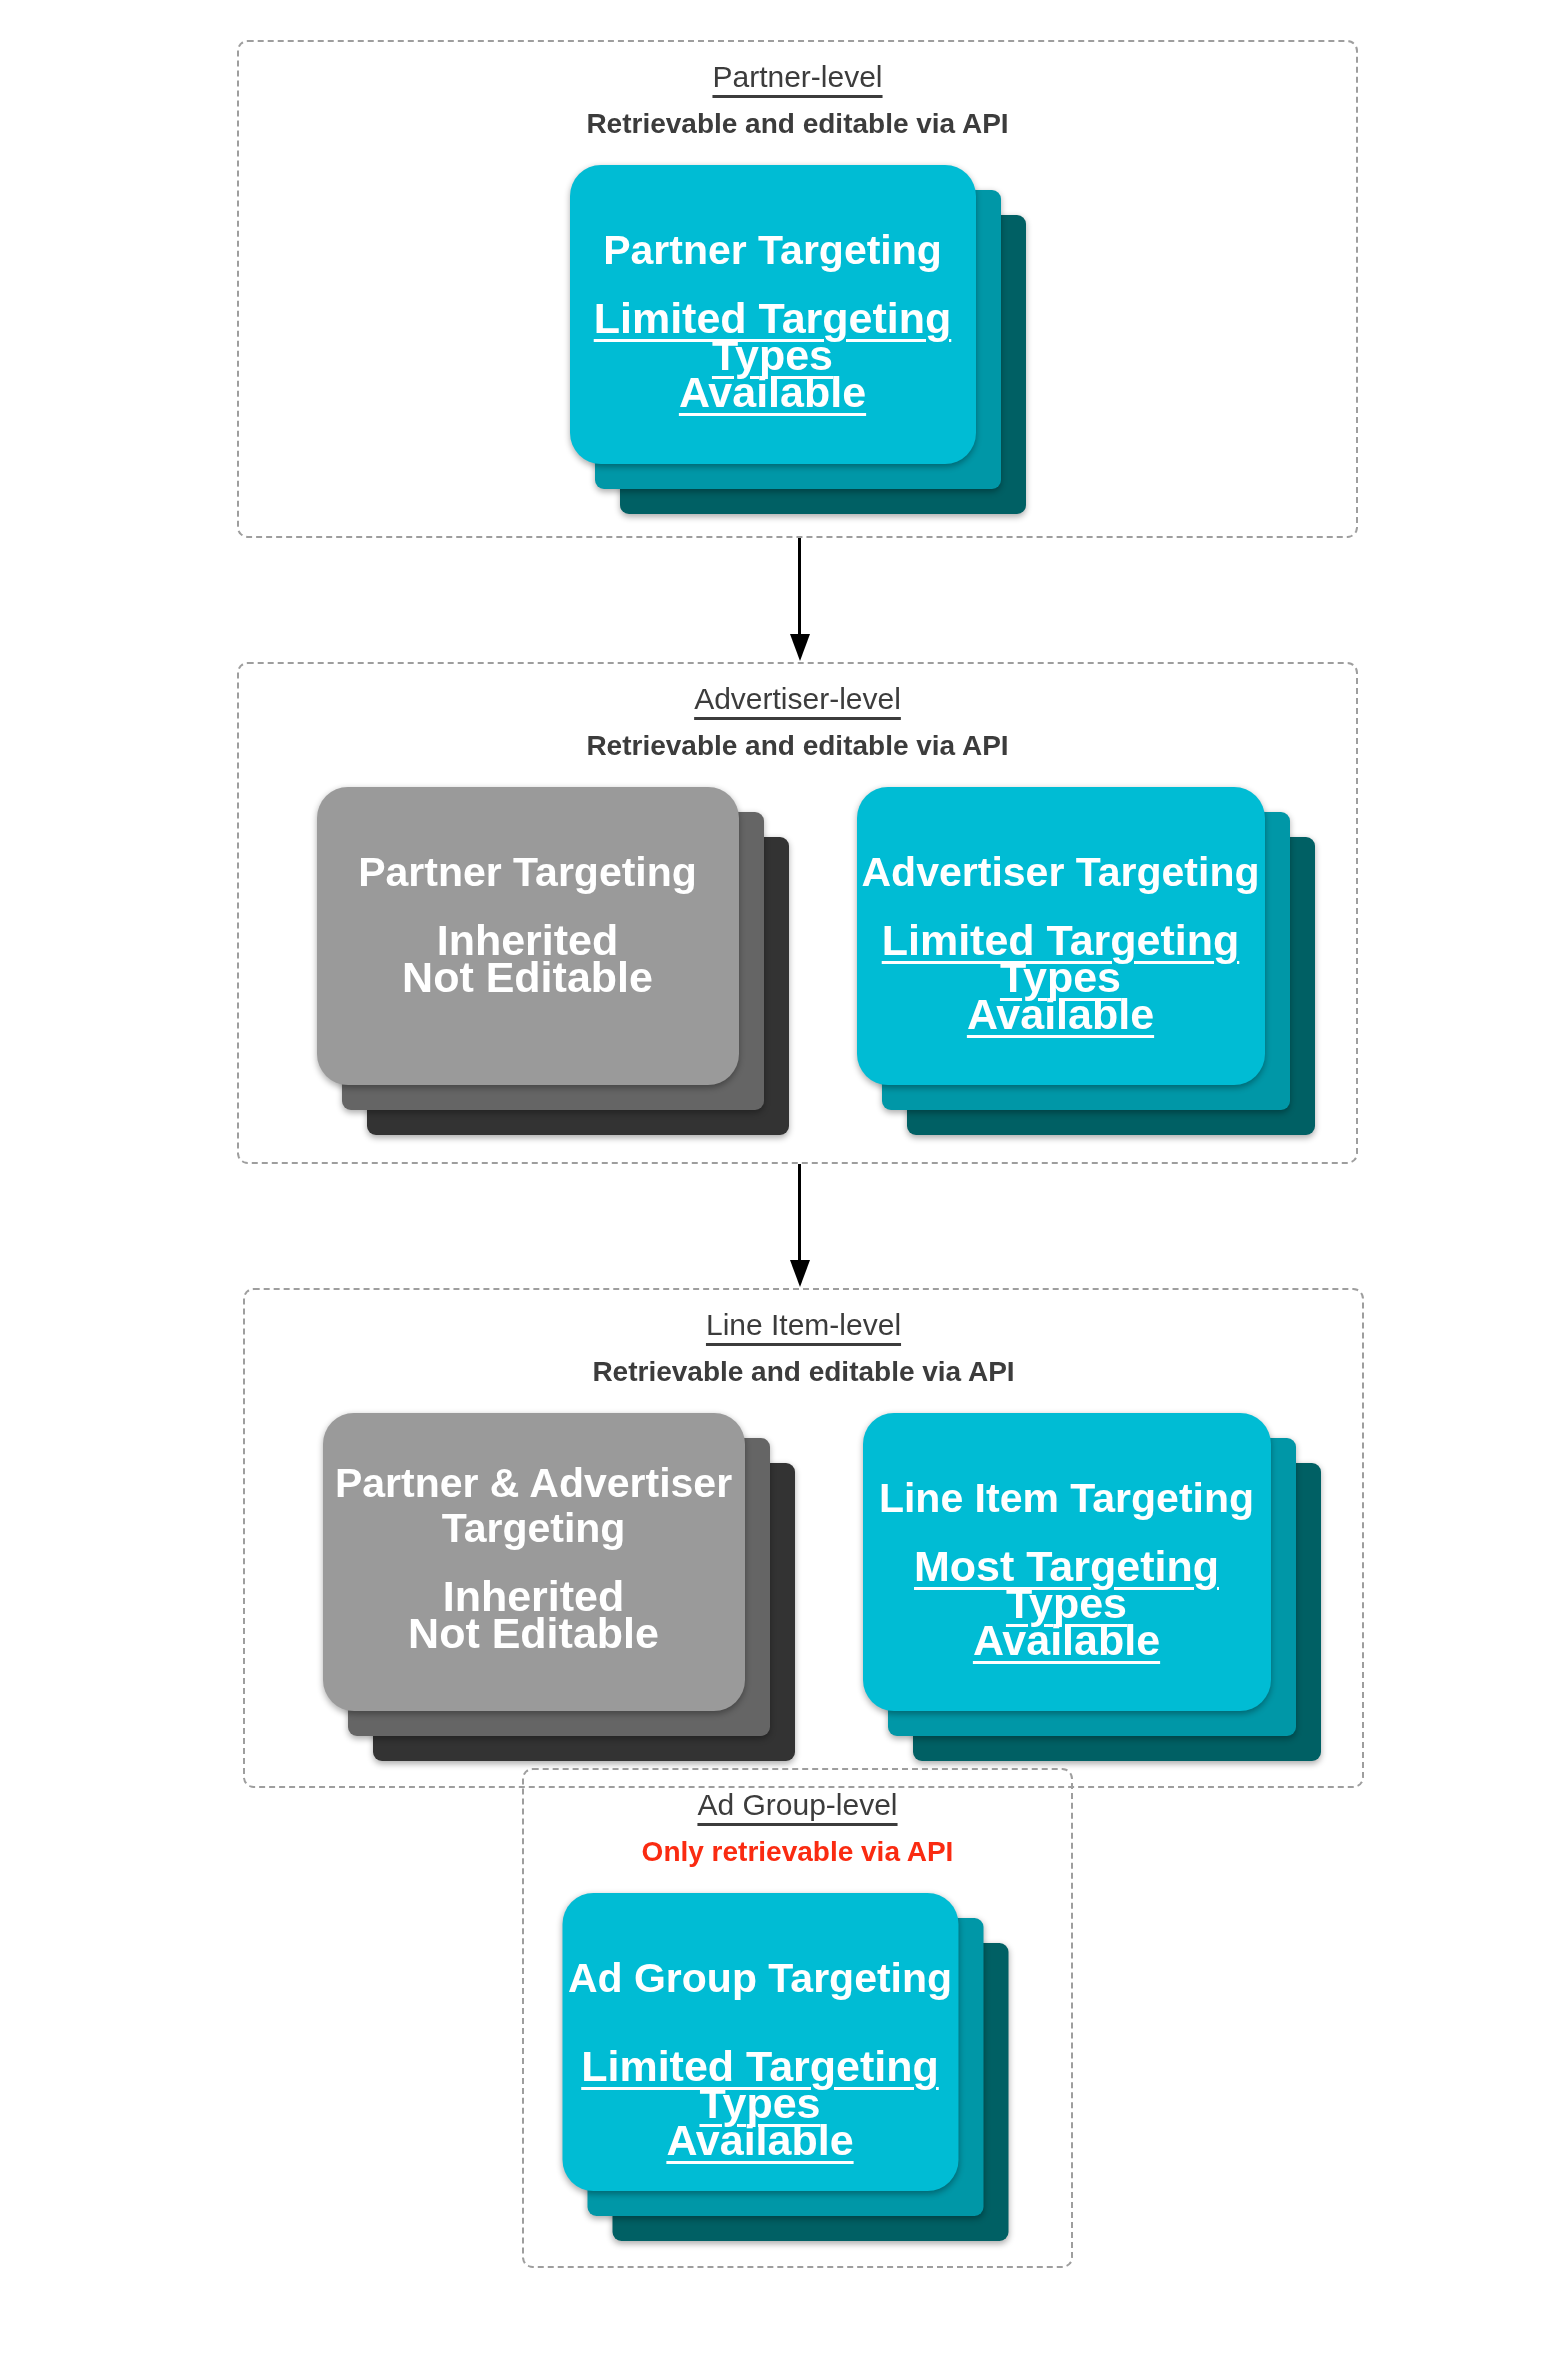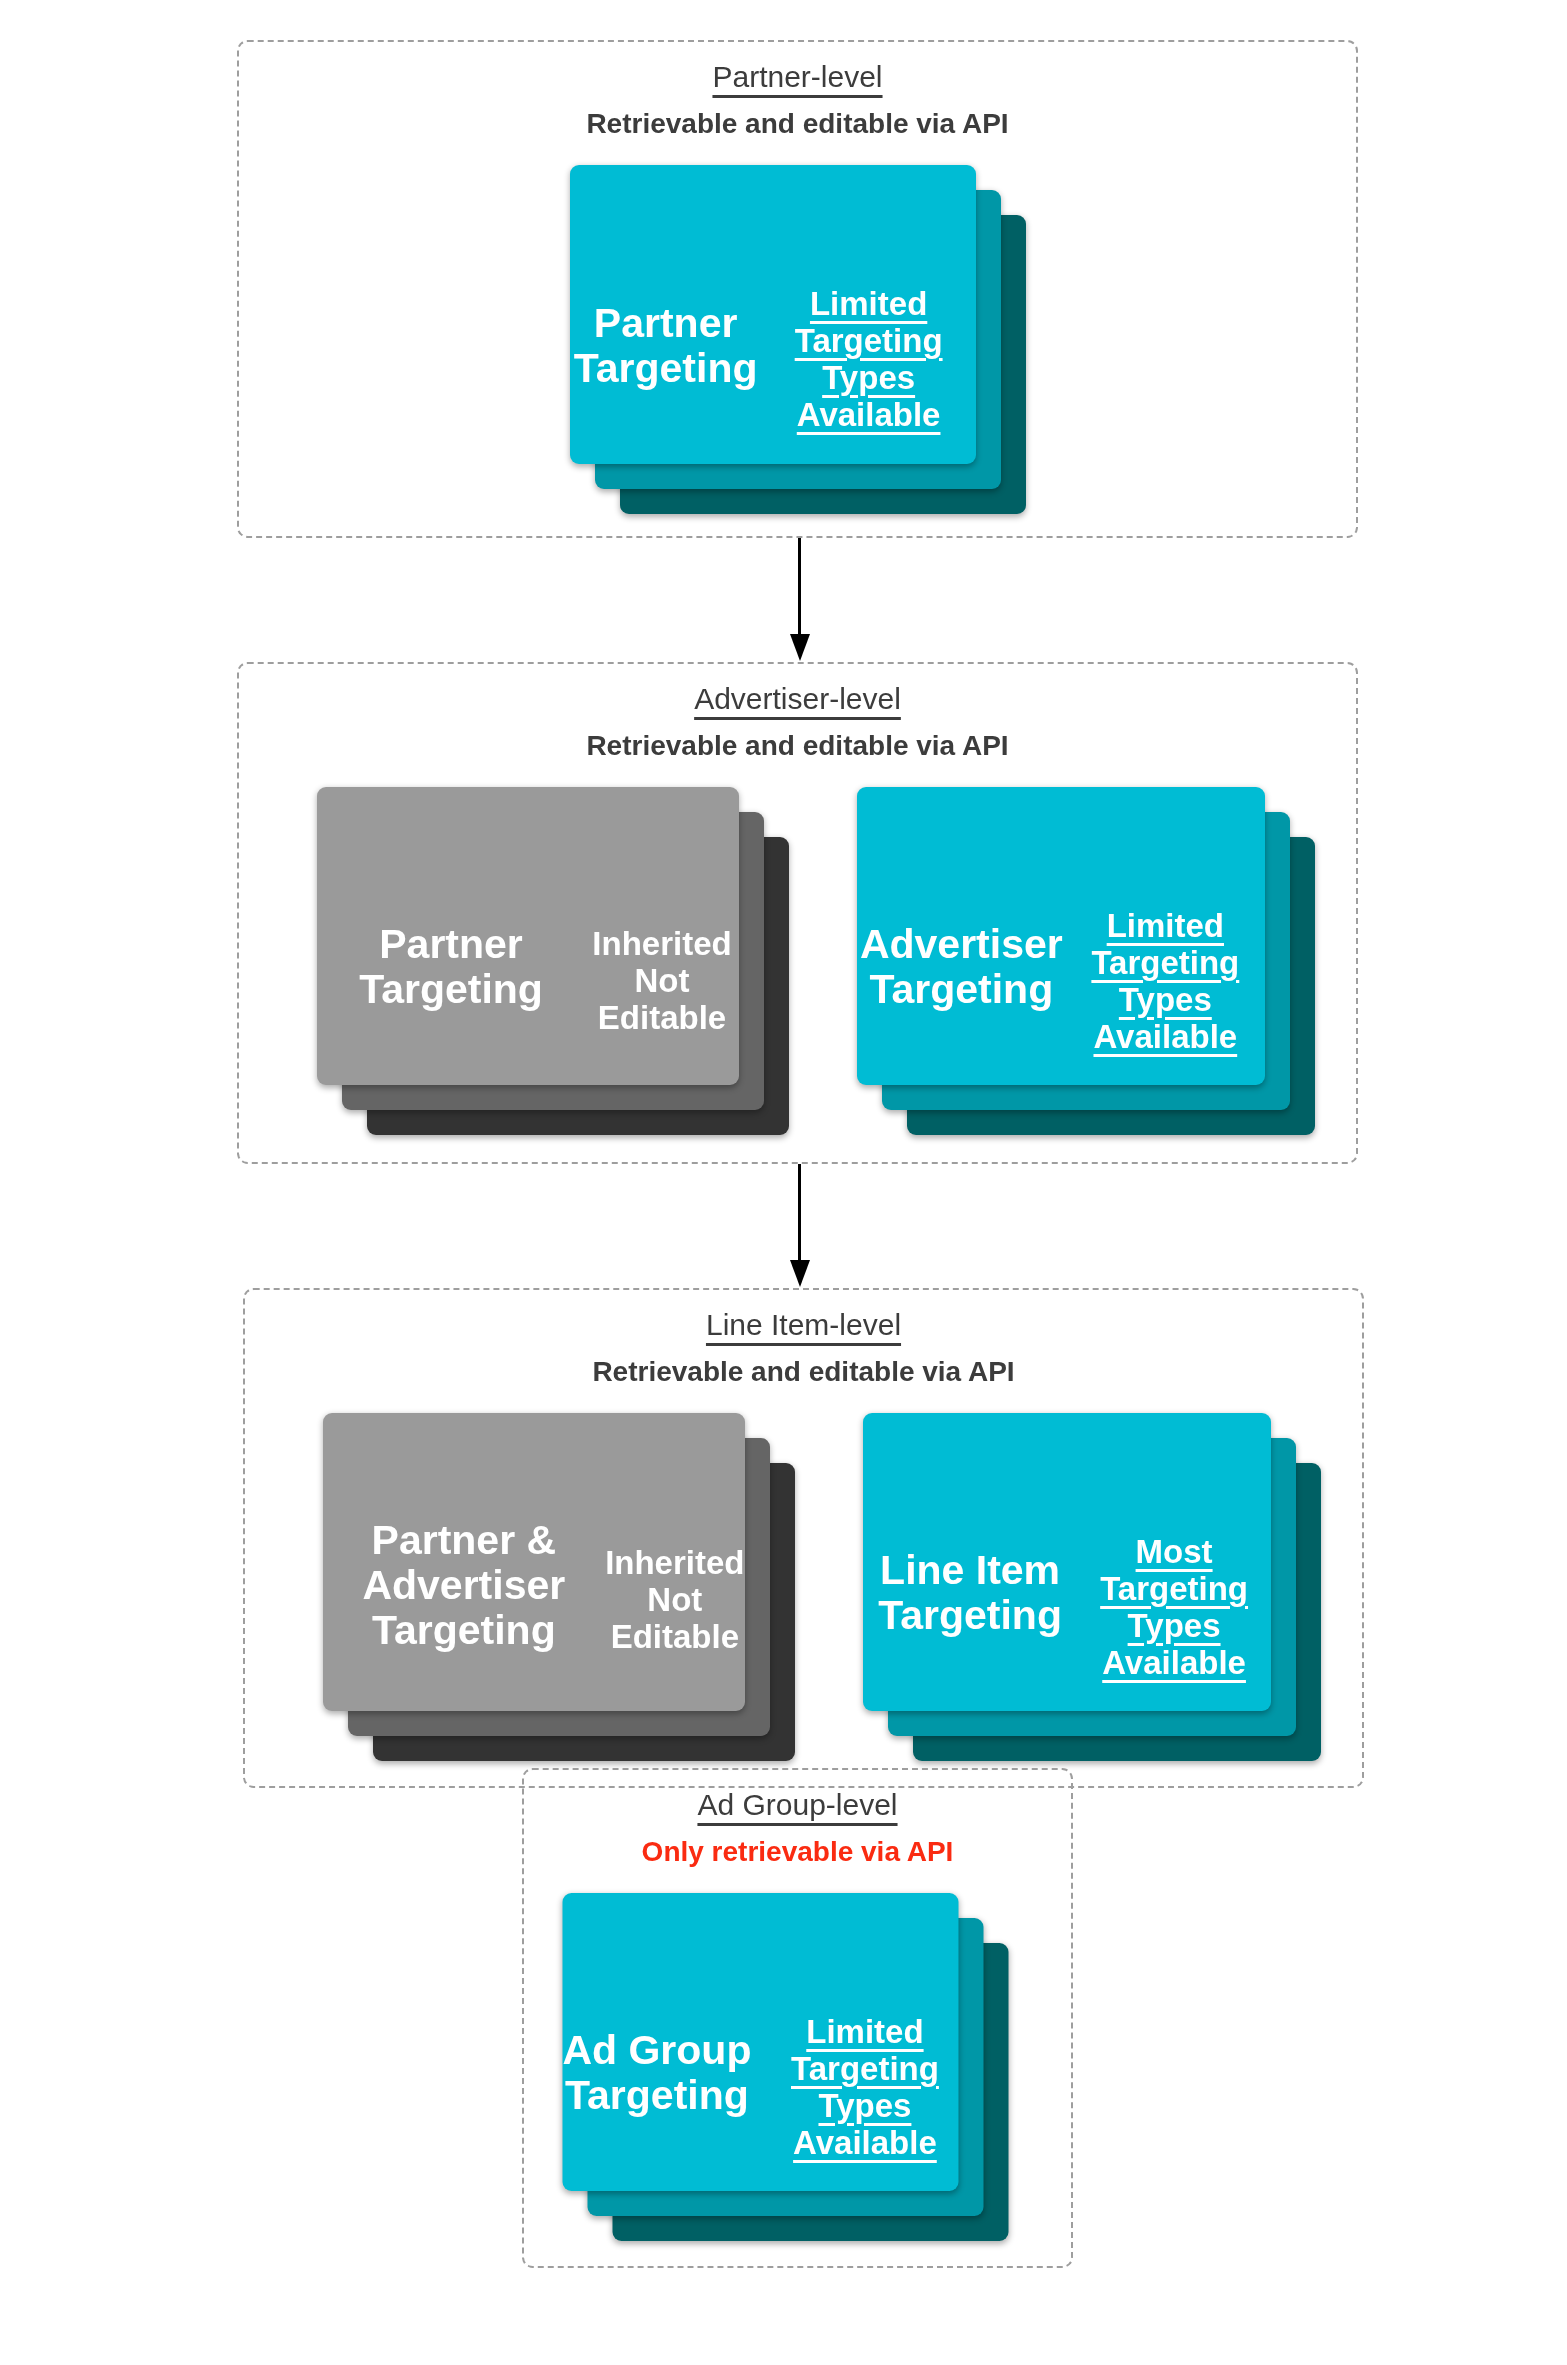--- a/index.html
+++ b/index.html
@@ -31,42 +31,43 @@
   #sec4 .row { transform:translateX(-12.5px); }
 
   .stack { position:relative; flex:0 0 auto; }
   .layer {
     position:absolute; box-sizing:border-box; border-radius:9px;
     box-shadow:0 2.7px 6.3px rgba(0,0,0,0.32);
   }
   .layer.back { left:50px; top:50px; }
   .layer.mid  { left:25px; top:25px; }
   .layer.front{
-    left:0; top:0; display:flex; flex-direction:row; align-items:center;
+    left:0; top:0; display:flex; flex-direction:column; align-items:center;
     padding-top:63px;
+    border-radius:31px;
   }
   .stack.tight .layer.front { padding-top:48px; }
 
   
   .sz-a { width:456px; height:349px; }  .sz-a .layer { width:406px; height:299px; }
   .sz-g { width:472px; height:348px; }  .sz-g .layer { width:422px; height:298px; }
   .sz-c { width:422px; height:348px; }  .sz-c .layer { width:408px; height:298px; }
   .sz-d { width:446px; height:348px; }  .sz-d .layer { width:396px; height:298px;gap:20px; }
 
   
   .cyan .layer.front { background:var(--cyan,#00BCD4); }
   .cyan .layer.mid   { background:var(--cyan-shadow1,#0097A7); }
   .cyan .layer.back  { background:var(--cyan-shadow2,#006064); }
   .gray .layer.front { background:var(--gray,#9A9A9A); }
   .gray .layer.mid   { background:var(--gray-shadow1,#656565); }
   .gray .layer.back  { background:var(--gray-shadow2,#333333); }
 
   .card-title { font-size:41px; line-height:45px; font-weight:700; color:var(--card-text,#FFFFFF); }
   .card-title span { display:block; }
-  .card-sub { margin-top:27px; font-size:33px; line-height:37px; font-weight:700; color:var(--card-text,#FFFFFF); }
+  .card-sub { margin-top:27px; font-size:43px; line-height:37px; font-weight:700; color:var(--card-text,#FFFFFF); }
   .card-sub span { display:block; }
   .cyan .card-sub span {
     text-decoration:underline; text-decoration-thickness:2.7px; text-underline-offset:6.3px;
   }
 
   .arrow { position:absolute; width:21.4px; }
   #arrow1 { left:789px; top:538px; }
   #arrow2 { left:789px; top:1164px; }
   .arrow-line { width:3.6px; height:96px; background:var(--arrow,#000000); margin:0 auto; }
   .arrow-head {

